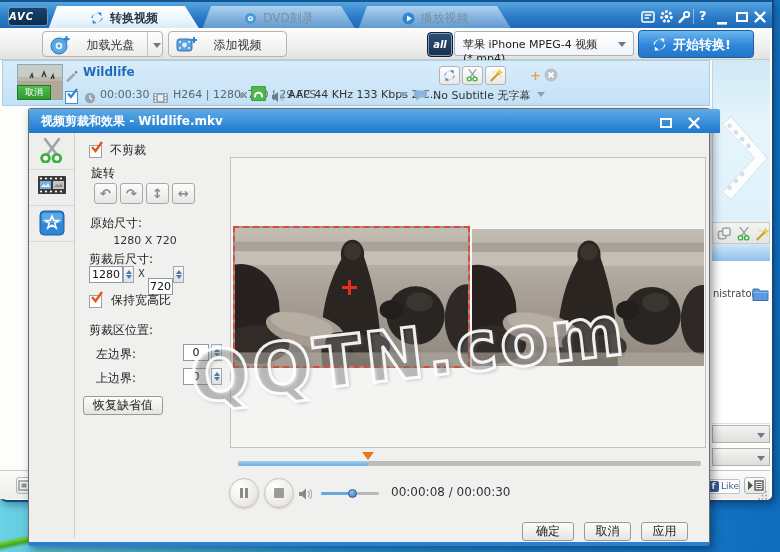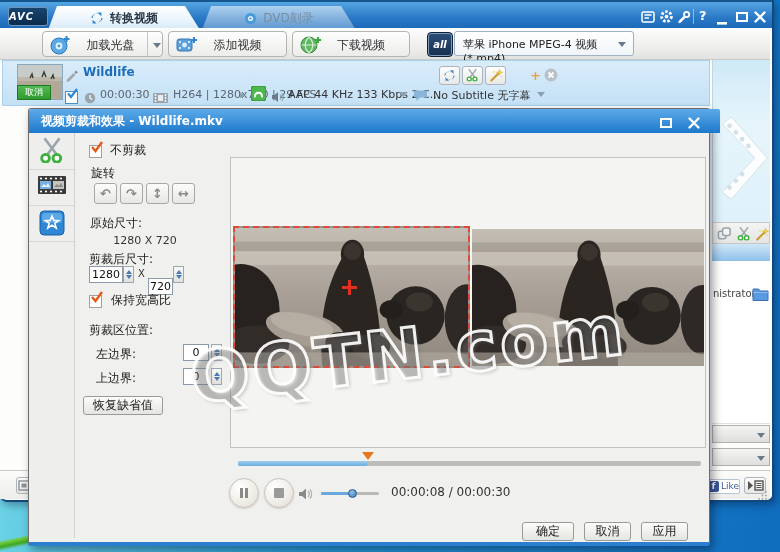--- a/index.html
+++ b/index.html
@@ -155,20 +155,26 @@
             <use href="#convert-arrows"></use>
           </svg></span><span>转换视频</span>
     </div>
     <div class="ab tab inactive" style="left:202px;width:154px;">
       <span class="tab-ico"><svg width="13" height="13" viewBox="0 0 13 13">
             <circle cx="6.5" cy="6.5" r="5.6" fill="#4a9ad8"></circle>
             <circle cx="6.5" cy="6.5" r="2.6" fill="#dff0fa"></circle>
             <circle cx="6.5" cy="6.5" r="1.1" fill="#4a9ad8"></circle>
           </svg></span><span>DVD刻录</span>
     </div>
+    <div class="ab tab inactive" style="left:358px;width:154px;">
+      <span class="tab-ico"><svg width="13" height="13" viewBox="0 0 13 13">
+            <circle cx="6.5" cy="6.5" r="6" fill="#2f86d2"></circle>
+            <path d="M5 3.6 L10 6.5 L5 9.4 Z" fill="#fff"></path>
+          </svg></span><span>播放视频</span>
+    </div>
 
     <div class="ab win-ico" style="left:640px;">
       <svg width="16" height="16" viewBox="0 0 16 16">
           <rect x="2" y="3" width="12" height="10" rx="1.5" fill="none" stroke="#fff" stroke-width="1.5"></rect>
           <path d="M4.5 6 h7 M4.5 9 h4.5" stroke="#fff" stroke-width="1.3"></path>
         </svg>
     </div>
     <div class="ab win-ico" style="left:659px;">
       <svg width="15" height="15" viewBox="0 0 16 16">
           <circle cx="8" cy="8" r="5.2" fill="none" stroke="#fff" stroke-width="3" stroke-dasharray="2.6 1.9"></circle>
@@ -221,35 +227,31 @@
             <circle cx="4" cy="7" r="1" fill="#fff"></circle>
             <circle cx="4" cy="13" r="1" fill="#fff"></circle>
             <circle cx="13" cy="7" r="1" fill="#fff"></circle>
             <circle cx="13" cy="13" r="1" fill="#fff"></circle>
             <circle cx="8.5" cy="10" r="2.4" fill="#dff0fa"></circle>
             <path d="M18 2 v6 M15 5 h6" stroke="#2f86d2" stroke-width="2"></path>
           </svg>
       </span>
       <span class="lbl" style="left:10px;">添加视频</span>
     </div>
-    <div class="ab tbtn" style="left:256px;width:118px;">
-      <span class="ab" style="left:7px;top:3px;">
-        <svg width="22" height="20" viewBox="0 0 22 20">
-            <circle cx="9" cy="10" r="8" fill="#62b862" stroke="#3a8a3a"></circle>
-            <path d="M1.5 10 h15 M9 2.2 a10 10 0 0 1 0 15.6 M9 2.2 a10 10 0 0 0 0 15.6" stroke="#d8f0d8" stroke-width="1.2" fill="none"></path>
-            <path d="M18 2 v6 M15 5 h6" stroke="#3aa83a" stroke-width="2"></path>
-          </svg>
-      </span>
-      <span class="lbl" style="left:10px;">下载视频</span>
-    </div>
 
     <div class="ab allbadge">all</div>
     <div class="ab profile">
       <span class="ab" style="left:8px;top:5px;">苹果 iPhone MPEG-4 视频 (*.mp4)</span>
       <span class="ab caret" style="left:163px;top:10px;"></span>
+    </div>
+    <div class="ab startbtn">
+      <span class="ab" style="left:13px;top:6px;color:#fff;"><svg width="15" height="15">
+            <use href="#convert-arrows"></use>
+          </svg></span>
+      <span class="ab" style="left:34px;top:5px;">开始转换!</span>
     </div>
   </div>
 
   <div class="ab vrow">
     <div class="ab thumb">
       <svg width="44" height="34" viewBox="0 0 44 34" preserveAspectRatio="none">
           <rect width="44" height="34" fill="#c7ccc8"></rect>
           <rect y="14" width="44" height="20" fill="#b1a897"></rect>
           <rect y="12" width="44" height="4" fill="#bdb6aa"></rect>
           <path d="M12 13 l2-4 1 4 M24 12 l2-5 2 5 M33 14 l2-4 1 4" stroke="#3a3a34" stroke-width="1.4" fill="none"></path>

